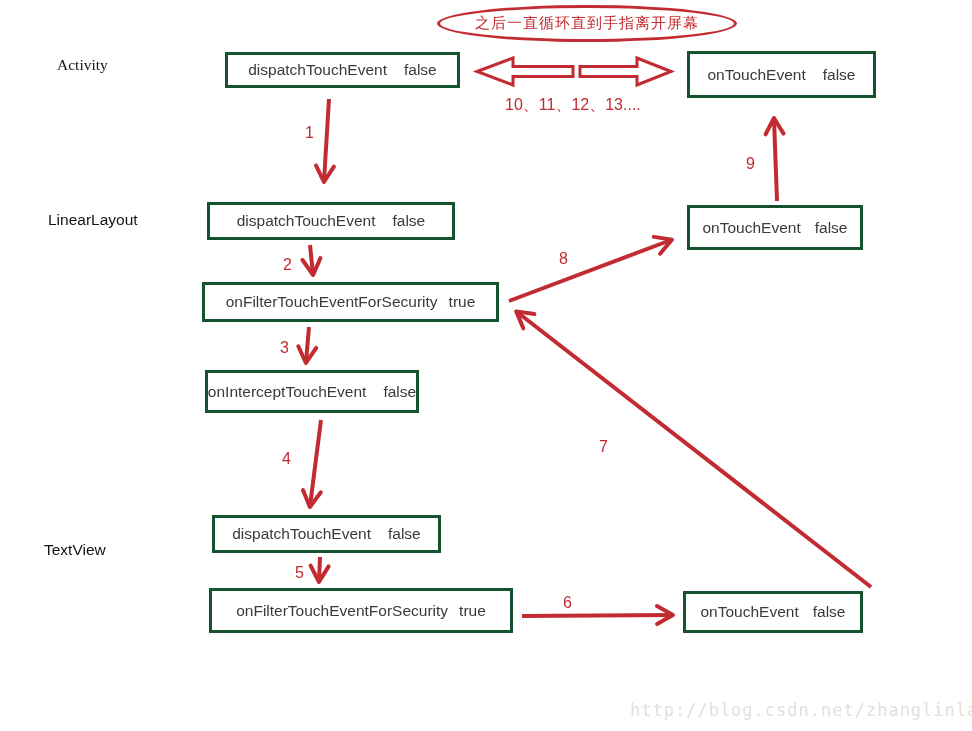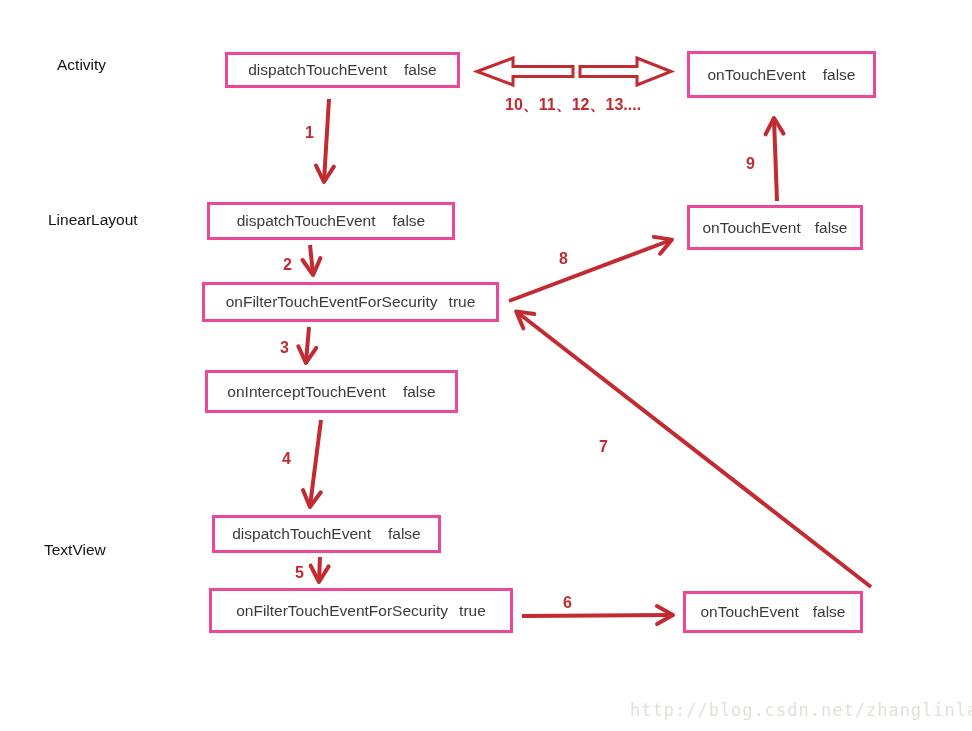--- a/index.html
+++ b/index.html
@@ -17,21 +17,21 @@
   .arrow-layer {
     position: absolute;
     left: 0; top: 0;
     width: 972px; height: 731px;
     z-index: 1;
   }
 
   .node-box {
     position: absolute;
     z-index: 2;
-    border: 3px solid #ec4899;
+    border: 3px solid #14532d;
     background: #ffffff;
     display: flex;
     align-items: center;
     justify-content: center;
     gap: 17px;
     color: #3a3a3a;
     font-size: 15.5px;
     white-space: nowrap;
   }
 
@@ -59,40 +59,39 @@
     white-space: nowrap;
     background: transparent;
   }
 
   .arrow-num {
     position: absolute;
     z-index: 2;
     color: #c22b31;
     font-size: 16px;
     white-space: nowrap;
-    font-weight: bold;
   }
 
   .watermark {
     position: absolute;
     z-index: 2;
     left: 630px; top: 700px;
     color: #e2e0da;
     font-family: "DejaVu Sans Mono", monospace;
     font-size: 17px;
     letter-spacing: 1px;
     white-space: nowrap;
   }
 
   
   .b-activity-dispatch  { left: 225px; top: 52px;  width: 235px; height: 36px; }
   .b-activity-ontouch   { left: 687px; top: 51px;  width: 189px; height: 47px; }
   .b-ll-dispatch        { left: 207px; top: 202px; width: 248px; height: 38px; }
   .b-ll-filter          { left: 202px; top: 282px; width: 297px; height: 40px; gap: 11px; }
-  .b-ll-intercept       { left: 205px; top: 370px; width: 253px; height: 43px; }
+  .b-ll-intercept       { left: 205px; top: 370px; width: 214px; height: 43px; }
   .b-ll-ontouch         { left: 687px; top: 205px; width: 176px; height: 45px; gap: 14px; }
   .b-tv-dispatch        { left: 212px; top: 515px; width: 229px; height: 38px; }
   .b-tv-filter          { left: 209px; top: 588px; width: 304px; height: 45px; gap: 11px; }
   .b-tv-ontouch         { left: 683px; top: 591px; width: 180px; height: 42px; gap: 14px; }
 </style>
 </head>
 <body>
 
 <div class="canvas">
 
@@ -110,22 +109,25 @@
     <line x1="320" y1="557" x2="319" y2="581" stroke="#c22b31" stroke-width="4" marker-end="url(#ah)"></line>
     <line x1="522" y1="616" x2="672" y2="615" stroke="#c22b31" stroke-width="4" marker-end="url(#ah)"></line>
     <line x1="871" y1="587" x2="517" y2="312" stroke="#c22b31" stroke-width="4" marker-end="url(#ah)"></line>
     <line x1="509" y1="301" x2="671" y2="240" stroke="#c22b31" stroke-width="4" marker-end="url(#ah)"></line>
     <line x1="777" y1="201" x2="774" y2="119" stroke="#c22b31" stroke-width="4" marker-end="url(#ah)"></line>
 
     <polygon points="477,71.5 513,58 513,66.5 573,66.5 573,76.5 513,76.5 513,85" fill="#ffffff" stroke="#c22b31" stroke-width="3" stroke-linejoin="miter"></polygon>
     <polygon points="671,71.5 637,58 637,66.5 580,66.5 580,76.5 637,76.5 637,85" fill="#ffffff" stroke="#c22b31" stroke-width="3" stroke-linejoin="miter"></polygon>
   </svg>
 
+  <div class="loop-ellipse">
+    <span>之后一直循环直到手指离开屏幕</span>
+  </div>
 
-  <span class="side-label" style="left:57px; top:56px;">Activity</span>
+  <span class="side-label" style="left:57px; top:56px;font-family:Liberation Serif, serif;">Activity</span>
   <span class="side-label" style="left:48px; top:211px;text-align:right;">LinearLayout</span>
   <span class="side-label" style="left:44px; top:541px;">TextView</span>
 
   <div class="node-box b-activity-dispatch">
     <span>dispatchTouchEvent</span>
     <span>false</span>
   </div>
   <div class="node-box b-activity-ontouch">
     <span>onTouchEvent</span>
     <span>false</span>

